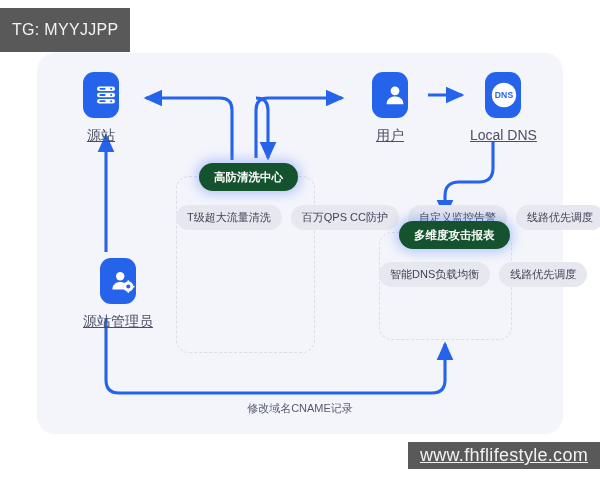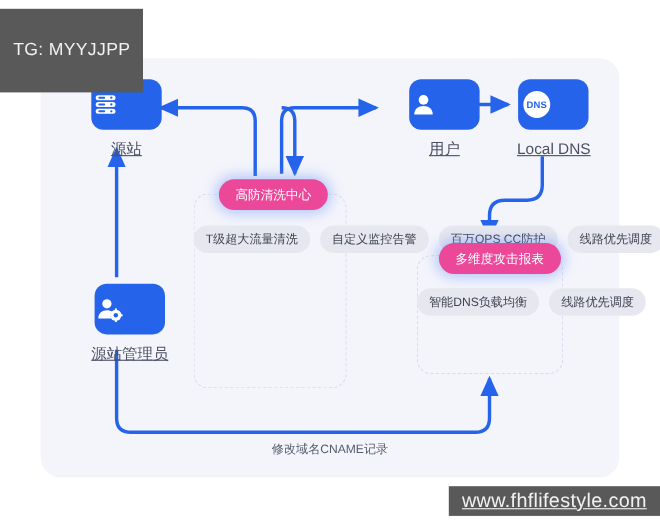--- a/index.html
+++ b/index.html
@@ -14,39 +14,39 @@
   
   .wm{
     position:absolute;
     background:#595959;
     color:#f2f2f2;
     font-size:16px;
     letter-spacing:.3px;
     display:flex;align-items:center;
     white-space:nowrap;
   }
-  #wm-top{left:0;top:8px;height:44px;padding:16px 12px;}
+  #wm-top{left:0;top:8px;height:44px;padding:0 12px;}
   #wm-bottom{right:0;bottom:11px;height:27px;padding:0 12px;font-size:18px;text-decoration:underline;}
 
   
   #card{
     position:absolute;left:37px;top:53px;width:526px;height:381px;
     background:#f4f5fb;
     border-radius:18px;
   }
 
   
   #links{position:absolute;left:0;top:0;width:600px;height:480px;pointer-events:none;}
 
   
   .node{position:absolute;display:flex;flex-direction:column;align-items:center;}
   .tile{
-    width:64px;height:46px;border-radius:11px;
+    width:36px;height:46px;border-radius:11px;
     background:#2563eb;
-    display:flex;align-items:center;justify-content:flex-start;
+    display:flex;align-items:center;justify-content:flex-end;
   }
   .ncap{
     margin-top:9px;font-size:14px;color:#4a4f63;white-space:nowrap;text-decoration:underline;
   }
   #node-origin{left:83px;top:72px;}
   #node-user{left:372px;top:72px;}
   #node-dns{left:470px;top:72px;}
   #node-admin{left:83px;top:258px;}
 
   
@@ -69,29 +69,30 @@
     border-radius:13px;
     height:25px;
     padding:0 11px;
     display:flex;align-items:center;justify-content:center;
     white-space:nowrap;
   }
 
   
   .pill{
     position:absolute;
-    background:#ec4899;
+    background:#14532d;
     color:#ffffff;
     font-size:11.5px;
     border-radius:15px;
     height:28px;
     padding:0 15px;
     display:flex;align-items:center;justify-content:center;
     white-space:nowrap;
     box-shadow:0 0 12px 3px rgba(99,140,246,.45);
+    font-weight:bold;
   }
   #pill-scrub{left:199px;top:163px;}
   #pill-sched{left:399px;top:221px;}
 
   
   #cname{
     position:absolute;left:0;top:401px;width:600px;
     text-align:center;font-size:11px;color:#555b6e;
   }
 </style>
@@ -178,22 +179,22 @@
       </svg>
     </div>
     <div class="ncap">源站管理员</div>
   </div>
 
   <div class="group" id="grp-scrub"></div>
   <div class="group" id="grp-sched"></div>
 
   <div class="featlist" id="feat-scrub">
     <div class="feat">T级超大流量清洗</div>
+    <div class="feat">百万QPS CC防护</div>
     <div class="feat">自定义监控告警</div>
-    <div class="feat">百万QPS CC防护</div>
     <div class="feat">线路优先调度</div>
   </div>
 
   <div class="featlist" id="feat-sched">
     <div class="feat">智能DNS负载均衡</div>
     <div class="feat">线路优先调度</div>
   </div>
 
   <div class="pill" id="pill-scrub">高防清洗中心</div>
   <div class="pill" id="pill-sched">多维度攻击报表</div>

